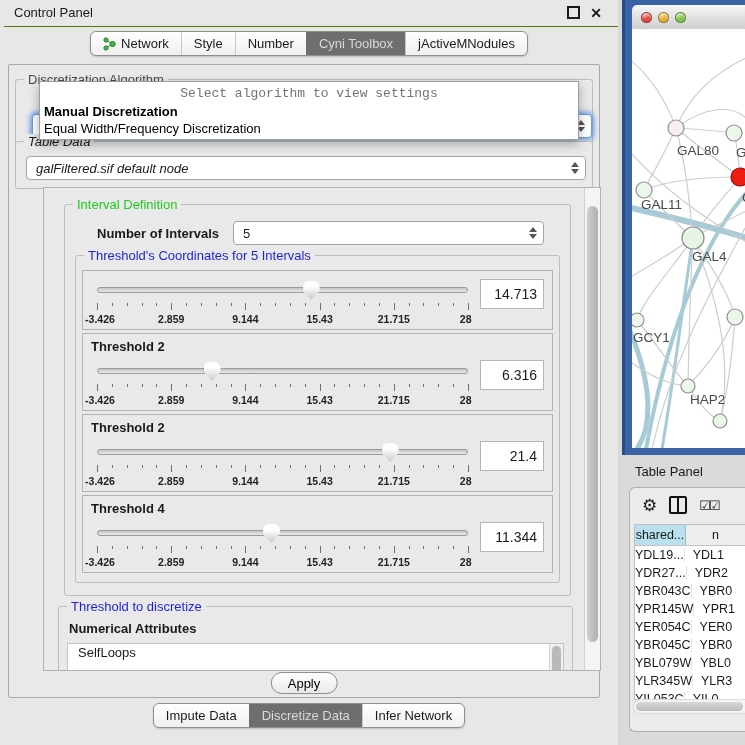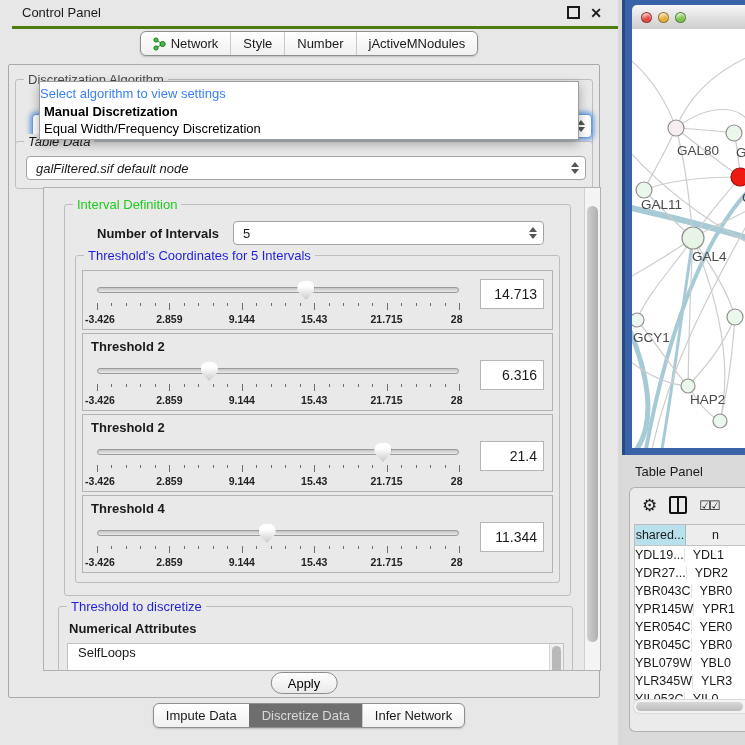--- a/index.html
+++ b/index.html
@@ -1,20 +1,20 @@
 <!DOCTYPE html>
 <html><head>
 <meta charset="utf-8">
 <style>
   html,body{margin:0;padding:0;}
   body{width:745px;height:745px;position:relative;overflow:hidden;
        font-family:"Liberation Sans",sans-serif;background:#d8d8d8;color:#1a1a1a;}
   
   .cp{position:absolute;left:0;top:0;width:618px;height:745px;background:#e7e7e7;}
-  .cp-titlebar{position:absolute;left:12px;top:0;right:0;height:26px;border-bottom:3px solid #4d7c0f;}
+  .cp-titlebar{position:absolute;left:4px;top:0;right:0;height:26px;border-bottom:1px solid #4d7c0f;}
   .cp-title{position:absolute;left:10px;top:5px;font-size:13px;}
   .win-btns{position:absolute;right:16px;top:6px;display:flex;gap:10px;align-items:center;}
   .float-btn{width:9px;height:9px;border:2px solid #1a1a1a;background:#e7e7e7;}
   .close-btn{font-size:14px;font-weight:700;line-height:12px;cursor:default;}
   
   .cp-tabs{position:absolute;top:31px;left:0;width:100%;display:flex;justify-content:center;}
   .cp-btabs{position:absolute;top:703px;left:0;width:618px;display:flex;justify-content:center;}
   .tabbar{display:flex;background:linear-gradient(#ffffff,#f0f0f0);border:1px solid #8f8f8f;
           border-radius:6px;overflow:hidden;box-shadow:0 1px 2px rgba(0,0,0,.18);}
   .tab{padding:4px 12px;font-size:13px;font-weight:400;display:flex;align-items:center;gap:5px;
@@ -35,40 +35,40 @@
   .combo{position:absolute;background:#fff;border:1px solid #a3a3a3;border-radius:4px;
          display:flex;align-items:center;font-size:13px;padding-left:9px;}
   .combo.focus{box-shadow:0 0 5px 2px rgba(95,150,225,.9);border-color:#6b9ddb;}
   .stepper{position:absolute;right:6px;top:50%;transform:translateY(-50%);
            display:flex;flex-direction:column;gap:2px;align-items:center;}
   .tri-up{width:0;height:0;border-left:4px solid transparent;border-right:4px solid transparent;border-bottom:5px solid #555;}
   .tri-dn{width:0;height:0;border-left:4px solid transparent;border-right:4px solid transparent;border-top:5px solid #555;}
   
   .popup{position:absolute;left:30px;top:16px;width:538px;height:57px;background:#fff;
          border:1px solid #9c9c9c;box-shadow:0 4px 10px rgba(0,0,0,.3);z-index:5;}
-  .popup-hint{text-align:left;color:#3b82f6;font-size:13px;padding-top:4px;height:17px;}
+  .popup-hint{text-align:center;color:#737373;font-size:13px;padding-top:4px;height:17px;font-family:Liberation Mono, monospace;}
   .popup-item{font-size:13px;padding:1px 4px;color:#000;}
   .popup-item.bold{font-weight:700;}
   
   .scrollpane{position:absolute;left:34px;top:122px;width:556px;height:482px;
               border:1px solid #b2b2b2;background:#e9e9e9;}
   .vp{position:absolute;left:0;top:0;right:15px;bottom:0;overflow:hidden;padding:10px 10px 0 10px;}
   .vsb{position:absolute;right:0;top:0;bottom:0;width:15px;background:#f4f4f4;border-left:1px solid #d0d0d0;}
   .vsb-thumb{position:absolute;left:2px;right:2px;top:18px;height:436px;border-radius:6px;
              background:linear-gradient(90deg,#cfcfcf,#b0b0b0);}
   
   #g-interval{margin:6px 4px 0 10px;padding:12px 8px 6px;}
   .numrow{display:flex;align-items:center;gap:14px;margin:4px 4px 10px 24px;}
   .numrow b{font-size:13px;}
   .numrow .combo{position:relative;flex:1;max-width:300px;height:22px;}
   #g-thresh{margin:6px 2px 6px 2px;padding:14px 6px 6px;}
   .th-box{border:1px solid #b3b3b3;background:#e9e9e9;margin-bottom:3px;padding:5px 8px 3px;}
   .th-title{font-size:13px;font-weight:700;line-height:16px;margin-bottom:2px;}
   .th-row{display:flex;align-items:flex-start;gap:12px;}
-  .sl{position:relative;flex:1;height:46px;margin:4px 9px 0 6px;}
+  .sl{position:relative;flex:1;height:46px;margin:4px 0 0 6px;}
   .sl-track{position:absolute;left:0;right:0;top:7px;height:4px;border:1px solid #9b9b9b;border-radius:3px;
             background:linear-gradient(#c4c4c4,#e9e9e9);}
   .sl-thumb{position:absolute;top:1px;width:17px;height:19px;margin-left:-8.5px;
             background:linear-gradient(#fefefe 30%,#c9c9c9);
             clip-path:polygon(28% 0,72% 0,92% 10%,100% 32%,100% 52%,50% 100%,0 52%,0 32%,8% 10%);
             filter:drop-shadow(0 1px 1px rgba(0,0,0,.45));}
   .sl-ticks{position:absolute;left:0;right:0;top:23px;height:8px;}
   .tick{position:absolute;width:1px;background:#6e6e6e;top:0;}
   .tick.minor{height:3px;}
   .tick.major{height:7px;}
@@ -139,20 +139,23 @@
             <circle cx="3" cy="11" r="2.1" fill="#49b849" stroke="#1e7e1e"></circle>
             <circle cx="9.6" cy="7" r="2.6" fill="#49b849" stroke="#1e7e1e"></circle>
           </svg>
           <span>Network</span>
         </div>
         <div class="tab">
           <span>Style</span>
         </div>
         <div class="tab">
           <span>Number</span>
+        </div>
+        <div class="tab sel">
+          <span>Cyni Toolbox</span>
         </div>
         <div class="tab">
           <span>jActiveMNodules</span>
         </div>
       </div>
     </div>
 
   <div class="cp-main">
 
     <div class="grp" id="g-algo" style="left:6px;top:14px;width:576px;height:100px;">

